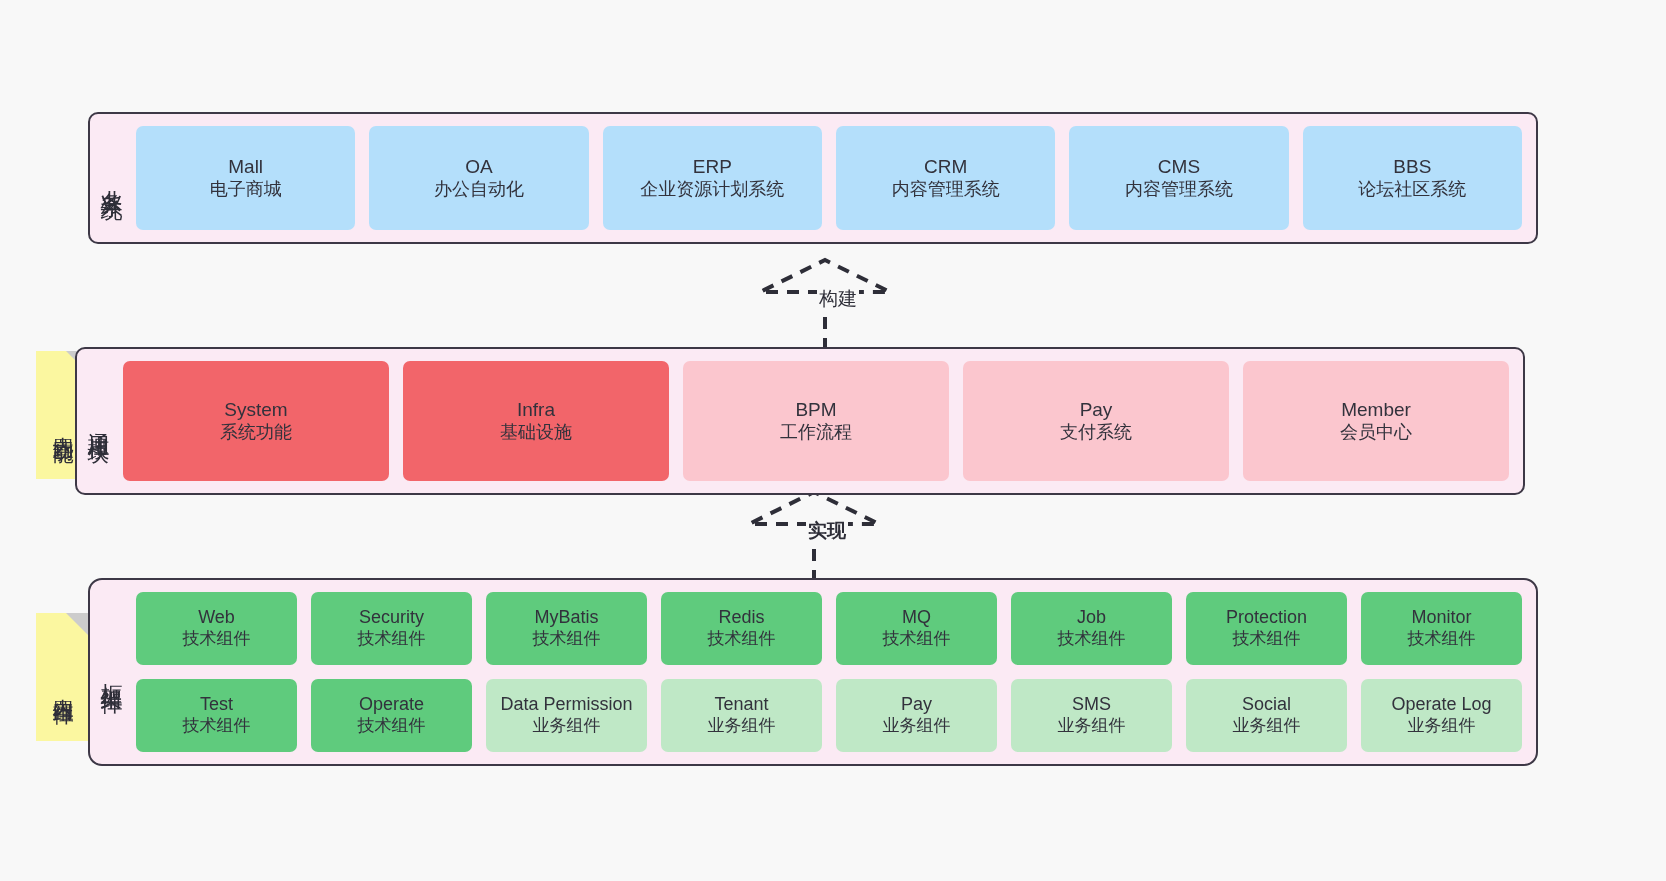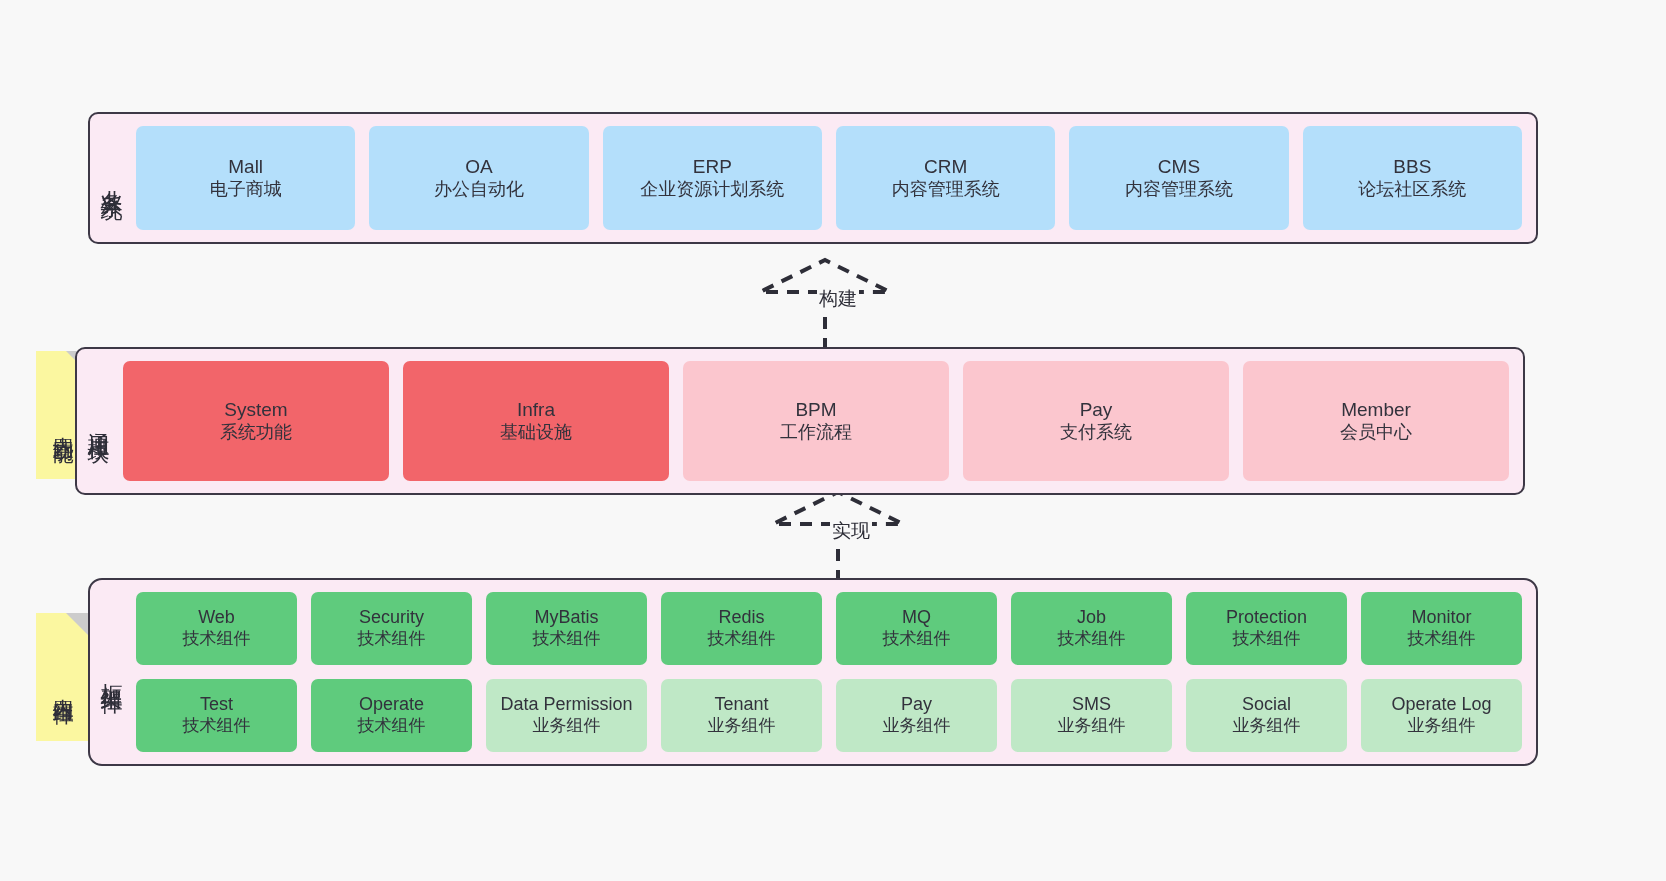--- a/index.html
+++ b/index.html
@@ -184,21 +184,21 @@
           <span class="t2">支付系统</span>
         </div>
         <div class="node pink">
           <span class="t1">Member</span>
           <span class="t2">会员中心</span>
         </div>
       </div>
     </div>
   </div>
 
-  <div class="arrow" style="left:768px; top:490px; width:150px; height:92px;">
+  <div class="arrow" style="left:744px; top:490px; width:150px; height:92px;font-weight:bold;">
     <svg width="150" height="92" viewBox="0 0 150 92">
       <path d="M70 92 L70 34 L5 34 L70 2 L135 34 L70 34" fill="none" stroke="#2e2e38" stroke-width="4" stroke-dasharray="12 9" stroke-linecap="butt"></path>
     </svg>
     <span class="lbl" style="left:62px; top:28px;">实现</span>
   </div>
 
   <div class="note" style="left:36px; top:613px; height:128px;">
     <span>内置组件</span>
   </div>
 

